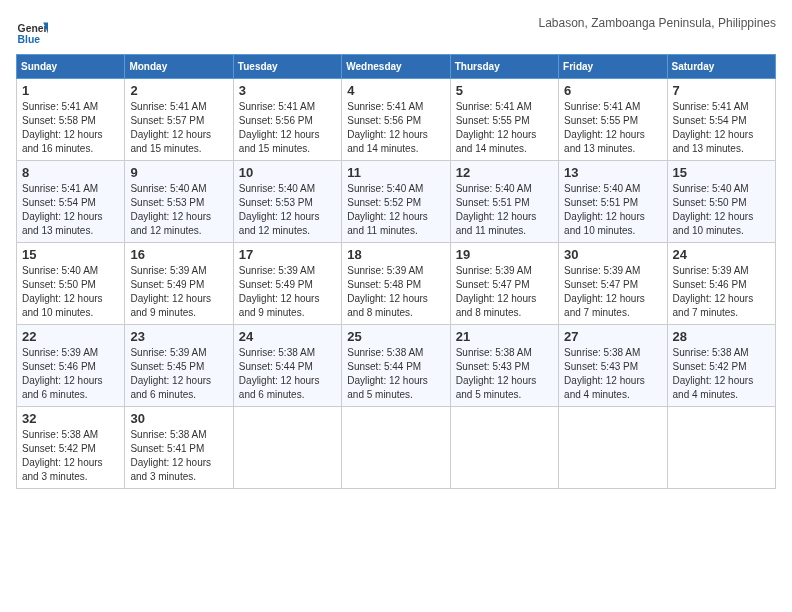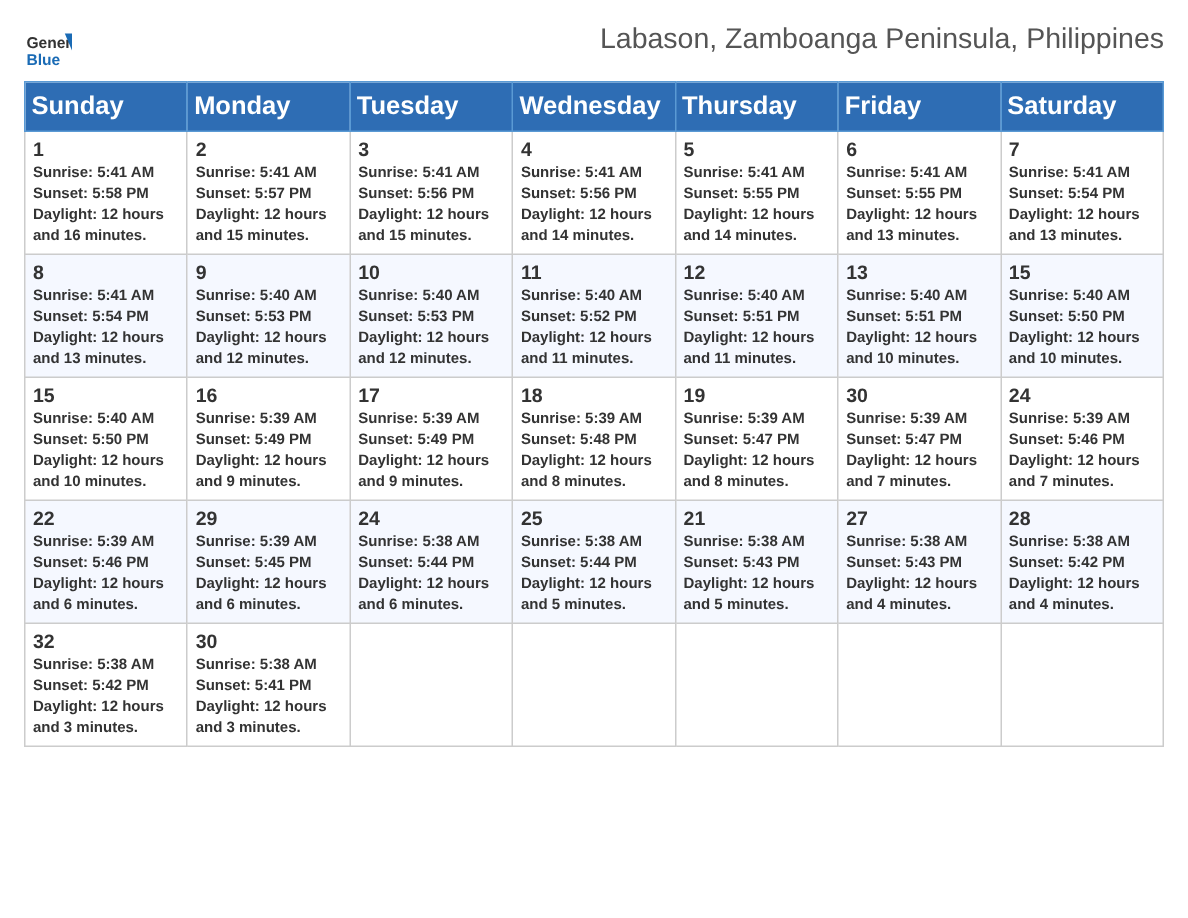--- a/index.html
+++ b/index.html
@@ -27,32 +27,32 @@
     }
     .title-area {
       text-align: right;
     }
     .month-title {
       font-size: 36px;
       font-weight: bold;
       color: #333;
     }
     .location-title {
-      font-size: 19px;
+      font-size: 12px;
       color: #555;
     }
     table {
       width: 100%;
       border-collapse: collapse;
       margin-top: 6px;
     }
     th {
       background-color: #2e6db4;
       color: #fff;
-      font-size: 17px;
+      font-size: 10px;
       font-weight: bold;
       padding: 6px 4px;
       text-align: left;
       border: 1px solid #5a9ad4;
     }
     td {
       border: 1px solid #ccc;
       vertical-align: top;
       padding: 4px 5px;
       font-size: 10.5px;
@@ -67,21 +67,20 @@
     .day-num {
       font-size: 13px;
       font-weight: bold;
       display: block;
       margin-bottom: 2px;
     }
     .day-info {
       font-size: 10px;
       line-height: 1.4;
       color: #333;
-      font-weight: bold;
     }
     tr:nth-child(even) td { background-color: #f5f8ff; }
     tr:nth-child(odd) td { background-color: #fff; }
     th:first-child { border-radius: 0; }
   </style>
 </head>
 <body>
 
 <div class="header-area">
   <div class="logo">
@@ -198,21 +197,21 @@
           <span class="day-num">24</span>
           <div class="day-info">Sunrise: 5:39 AM<br>Sunset: 5:46 PM<br>Daylight: 12 hours and 7 minutes.</div>
         </td>
       </tr>
       <tr>
         <td>
           <span class="day-num">22</span>
           <div class="day-info">Sunrise: 5:39 AM<br>Sunset: 5:46 PM<br>Daylight: 12 hours and 6 minutes.</div>
         </td>
         <td>
-          <span class="day-num">29</span>
+          <span class="day-num">23</span>
           <div class="day-info">Sunrise: 5:39 AM<br>Sunset: 5:45 PM<br>Daylight: 12 hours and 6 minutes.</div>
         </td>
         <td>
           <span class="day-num">24</span>
           <div class="day-info">Sunrise: 5:38 AM<br>Sunset: 5:44 PM<br>Daylight: 12 hours and 6 minutes.</div>
         </td>
         <td>
           <span class="day-num">25</span>
           <div class="day-info">Sunrise: 5:38 AM<br>Sunset: 5:44 PM<br>Daylight: 12 hours and 5 minutes.</div>
         </td>

